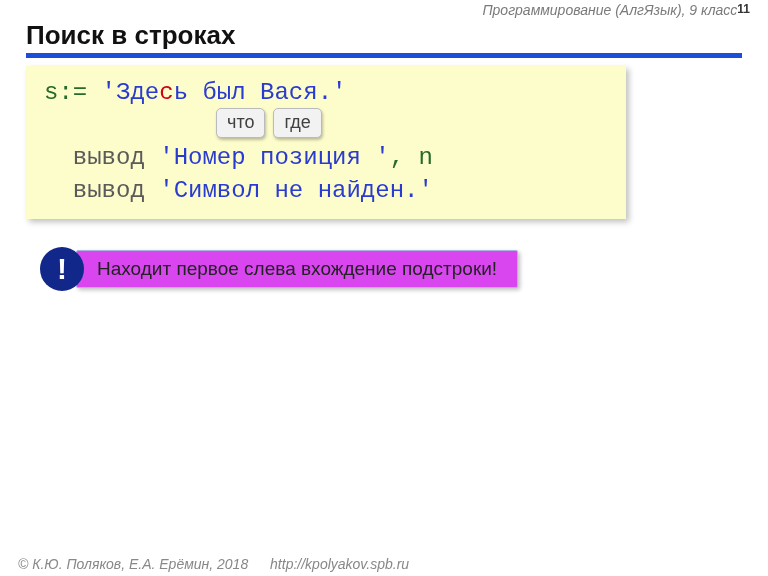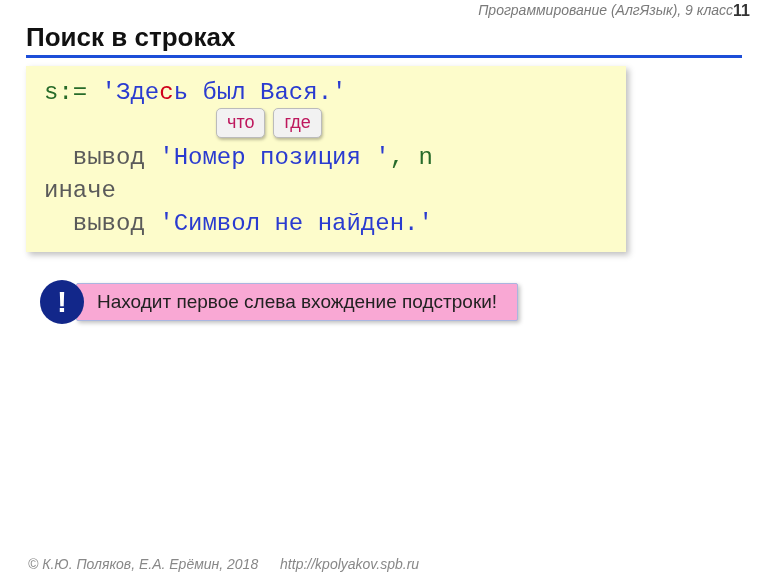--- a/index.html
+++ b/index.html
@@ -16,32 +16,32 @@
     padding: 2px 18px 0 18px;
     display: flex;
     justify-content: flex-end;
     font-size: 14px;
     color: #7a7a7a;
     font-style: italic;
   }
   .header-bar .page-num {
     font-style: normal;
     font-weight: bold;
-    font-size: 16px;
+    font-size: 12px;
     color: #333;
   }
   .title-block {
     padding: 2px 26px 0 26px;
   }
   .title-block h1 {
     margin: 0;
     font-size: 26px;
     font-weight: bold;
     color: #111;
-    border-bottom: 3px solid #1d4ed8;
+    border-bottom: 5px solid #1d4ed8;
     padding-bottom: 2px;
   }
   .code-box {
     margin: 8px 0 0 26px;
     width: 600px;
     background: #fdfccb;
     box-shadow: 3px 3px 6px rgba(0,0,0,0.25);
     padding: 10px 18px 12px 18px;
     font-family: "Courier New", monospace;
     font-size: 24px;
@@ -63,21 +63,21 @@
     gap: 8px;
   }
   .tag {
     background: #f2f2f2;
     border: 1px solid #bbb;
     border-radius: 5px;
     box-shadow: 1px 2px 3px rgba(0,0,0,0.25);
     font-family: Arial, sans-serif;
     font-size: 18px;
     padding: 1px 10px 2px 10px;
-    color: #be185d;
+    color: #404040;
   }
   .note-row {
     margin: 28px 0 0 40px;
     display: flex;
     align-items: center;
   }
   .note-icon {
     width: 44px; height: 44px;
     border-radius: 50%;
     background: #12278a;
@@ -85,34 +85,34 @@
     display: flex;
     align-items: center;
     justify-content: center;
     font-size: 30px;
     font-weight: bold;
     margin-right: -8px;
     z-index: 2;
     font-family: Arial, sans-serif;
   }
   .note-bar {
-    background: #f9a8d4;
+    background: #d946ef;
     border: 1px solid #aab5e0;
     border-radius: 2px;
     box-shadow: 2px 2px 4px rgba(0,0,0,0.25);
     padding: 7px 20px 7px 20px;
     font-size: 19px;
     color: #222;
     z-index: 1;
     text-align: right;
   }
   .footer-bar {
     position: absolute;
     bottom: 4px;
-    left: 28px;
+    left: 18px;
     font-size: 14px;
     font-style: italic;
     color: #888;
   }
   .footer-bar .url { margin-left: 18px; }
   .spacer { height: 32px; }
 </style>
 </head>
 <body>
 
@@ -122,21 +122,20 @@
 </div>
 
 <div class="title-block">
   <h1>Поиск в строках</h1>
 </div>
 
 <div class="code-box">
   <div class="code-line"><span class="mono-var">s:= </span><span class="mono-blue">'Зде</span><span class="mono-red">с</span><span class="mono-blue">ь был Вася.'</span></div>
   <div class="spacer"></div>
   <div class="code-line"><span>  </span><span class="mono-grey">вывод</span><span> </span><span class="mono-blue">'Номер позиция '</span><span class="mono-var">, n</span></div>
-  <div class="code-line"><span class="mono-grey">иначе</span></div>
   <div class="code-line"><span>  </span><span class="mono-grey">вывод</span><span> </span><span class="mono-blue">'Символ не найден.'</span></div>
 
   <div class="tags-row">
     <div class="tag">что</div>
     <div class="tag">где</div>
   </div>
 </div>
 
 <div class="note-row">
   <div class="note-icon">!</div>

